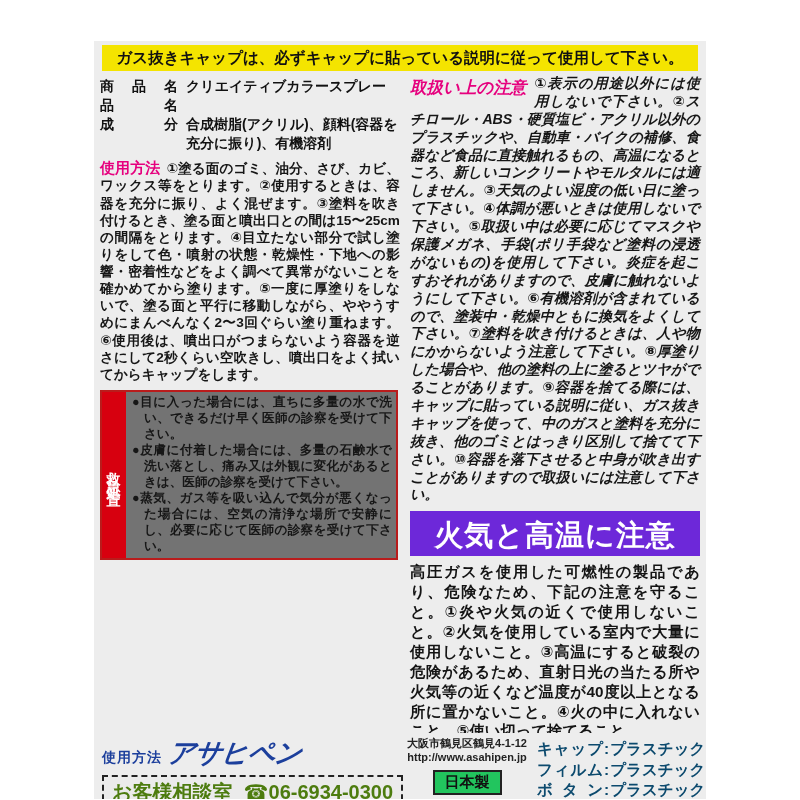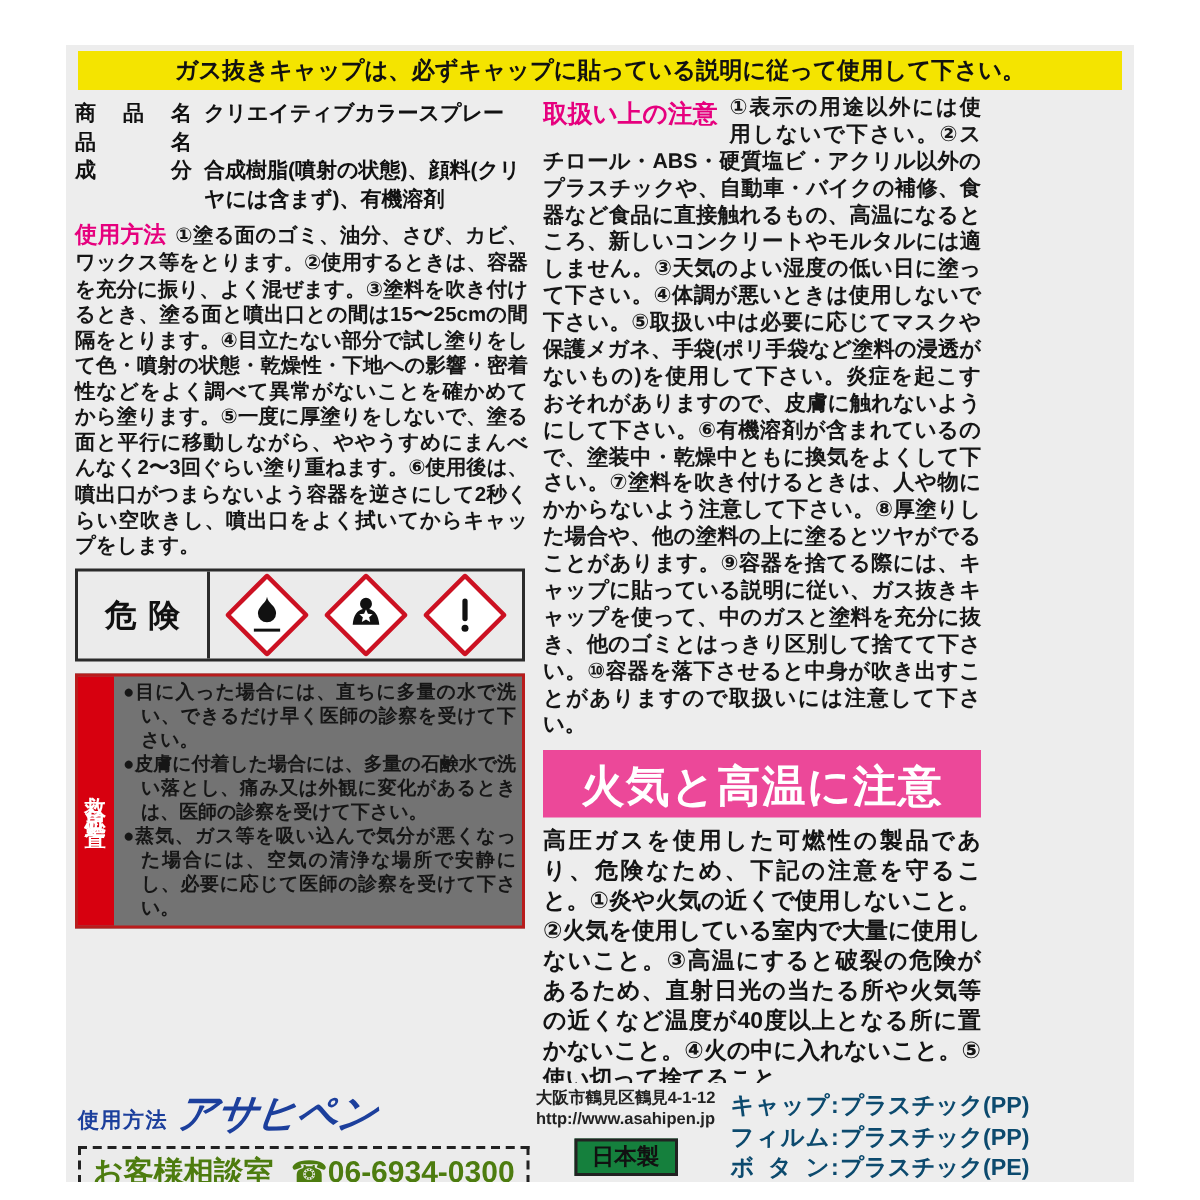--- a/index.html
+++ b/index.html
@@ -1,20 +1,20 @@
 <!DOCTYPE html>
 <html><head>
 <meta charset="utf-8">
 <style>
   * { margin:0; padding:0; box-sizing:border-box; }
   html,body { width:800px; background:#ffffff; font-family:"Liberation Sans","DejaVu Sans",sans-serif; }
   body { height:800px; overflow:hidden; }
 
   .label {
-    position:relative; width:712px; height:758px; margin:30px auto 0 auto;
+    position:relative; width:612px; height:758px; margin:41px auto 0 auto;
     background:#ededed; color:#111; overflow:hidden;
     font-weight:bold;
   }
 
   
   .gas-banner {
     margin:4px 8px 2px 8px; background:#f4e400; color:#111;
     text-align:center; font-size:15.5px; font-weight:bold;
     padding:3px 0 2px 0; letter-spacing:0px;
   }
@@ -59,21 +59,21 @@
     width:24px; background:#d7000f; color:#fff; flex:none;
     writing-mode:vertical-rl; text-orientation:upright;
     display:flex; align-items:center; justify-content:center;
     font-size:14px; letter-spacing:7px; padding:6px 0;
   }
   .firstaid-body { padding:3px 4px 3px 6px; }
   .firstaid-body p { font-size:12.6px; line-height:1.27; text-align:justify; text-indent:-0.95em; padding-left:0.95em; color:#161616; }
 
   
   .fire-banner {
-    background:#ec4899; color:#fff; text-align:center;
+    background:#6d28d9; color:#fff; text-align:center;
     font-size:29px; font-weight:bold; letter-spacing:1px;
     padding:5px 0 0 0; margin:6px 0 6px 0; white-space:nowrap;
   }
   .fire-txt { font-size:15.3px; line-height:1.3; text-align:justify; color:#141414; }
 
   
   .footer { display:flex; padding:4px 8px 0 8px; gap:6px; }
   .f-left { width:295px; flex:none; }
   .brand-row { display:flex; align-items:flex-end; gap:6px; height:34px; }
   .corp { color:#1c3f9c; font-size:14px; letter-spacing:1px; padding-bottom:4px; }
@@ -82,21 +82,21 @@
     transform:skewX(-8deg); letter-spacing:-1px; white-space:nowrap;
   }
   .support-box {
     border:2px dashed #222; margin-top:4px; padding:2px 8px;
     font-size:20px; display:inline-block; white-space:nowrap; color:#4d7c0f; background:#ebebeb;
   }
   .f-mid { width:128px; flex:none; text-align:center; }
   .addr, .url { font-size:11px; font-weight:bold; text-align:center; color:#222; line-height:1.25; }
   .madein-box {
     display:inline-block; border:2px solid #222; padding:1px 10px;
-    font-size:15px; margin-top:5px; background:#15803d; color:#111;
+    font-size:15px; margin-top:5px; background:#22c55e; color:#111;
   }
   .lot-code { font-size:13.5px; margin-top:2px; text-align:center; color:#222; }
   .f-right { flex:1; padding-top:2px; }
   .mat-row { display:flex; font-size:15.5px; line-height:1.33; color:#0c4a6e; white-space:nowrap; }
   .mat-label { width:66px; flex:none; text-align:justify; text-align-last:justify; }
   .mat-colon { padding:0 1px; }
 </style>
 </head>
 <body>
 
@@ -111,67 +111,44 @@
       <div class="pinfo">
         <div class="pinfo-row">
           <span class="pinfo-label">商品名</span>
           <span class="pinfo-val">クリエイティブカラースプレー</span>
         </div>
         <div class="pinfo-row">
           <span class="pinfo-label">品名</span>
         </div>
         <div class="pinfo-row">
           <span class="pinfo-label">成分</span>
-          <span class="pinfo-val">合成樹脂(噴射の状態)、顔料(クリヤには含まず)、有機溶剤</span>
+          <span class="pinfo-val">合成樹脂(アクリル)、顔料(容器を充分に振り)、有機溶剤</span>
         </div>
       </div>
 
       <div class="sec body-txt">
         <span class="sec-head">使用方法</span><span>①塗る面のゴミ、油分、さび、カビ、ワックス等をとります。②使用するときは、容器を充分に振り、よく混ぜます。③塗料を吹き付けるとき、塗る面と噴出口との間は15〜25cmの間隔をとります。④目立たない部分で試し塗りをして色・噴射の状態・乾燥性・下地への影響・密着性などをよく調べて異常がないことを確かめてから塗ります。⑤一度に厚塗りをしないで、塗る面と平行に移動しながら、ややうすめにまんべんなく2〜3回ぐらい塗り重ねます。⑥使用後は、噴出口がつまらないよう容器を逆さにして2秒くらい空吹きし、噴出口をよく拭いてからキャップをします。</span>
       </div>
 
 
-      <div class="hazard-box">
-        <div class="hazard-label">危険</div>
-        <div class="hazard-picts">
-          <div class="ghs">
-            <svg viewBox="0 0 24 24">
-              <path fill="#111" d="M12 1.5c.5 2.6 2.2 3.7 3.4 5.2 1.1 1.4 1.8 2.7 1.8 4.3a5.2 5.2 0 0 1-10.4 0c0-2 1.1-3.2 2.1-4.5 1-1.3 2.7-2.4 3.1-5zm.1 5.5c.6 1.5 2.2 2.3 2.2 4.1a2.3 2.3 0 0 1-4.6 0c0-1.7 1.7-2.6 2.4-4.1z"></path>
-              <rect fill="#111" x="4.5" y="19.8" width="15" height="1.7"></rect>
-            </svg>
-          </div>
-          <div class="ghs">
-            <svg viewBox="0 0 24 24">
-              <path fill="#111" d="M12 2.2a3.4 3.4 0 0 1 3.4 3.4c0 1.3-.7 2.4-1.6 3 3.2.9 5.3 3.3 5.8 8.9H4.4c.5-5.6 2.6-8 5.8-8.9-.9-.6-1.6-1.7-1.6-3A3.4 3.4 0 0 1 12 2.2z"></path>
-              <path fill="#fff" d="M12 8.8l1.1 2.5 2.7.2-2 1.8.6 2.7-2.4-1.4-2.4 1.4.6-2.7-2-1.8 2.7-.2z"></path>
-            </svg>
-          </div>
-          <div class="ghs">
-            <svg viewBox="0 0 24 24">
-              <rect fill="#111" x="10.5" y="2.5" width="3" height="13" rx="1.5"></rect>
-              <circle fill="#111" cx="12" cy="19.5" r="2"></circle>
-            </svg>
-          </div>
-        </div>
-      </div>
 
       <div class="firstaid-box">
         <div class="firstaid-side">救急処置</div>
         <div class="firstaid-body">
           <p>●目に入った場合には、直ちに多量の水で洗い、できるだけ早く医師の診察を受けて下さい。</p>
           <p>●皮膚に付着した場合には、多量の石鹸水で洗い落とし、痛み又は外観に変化があるときは、医師の診察を受けて下さい。</p>
           <p>●蒸気、ガス等を吸い込んで気分が悪くなった場合には、空気の清浄な場所で安静にし、必要に応じて医師の診察を受けて下さい。</p>
         </div>
       </div>
 
     </div>
 
     <div class="col-right">
 
-      <div class="sec body-txt" style="font-size:14.2px;">
+      <div class="sec body-txt" style="font-size:14.2px;font-style:italic;">
         <span class="sec-head fl" style="font-size:16.5px; padding-top:2px;">取扱い上の注意</span><span>①表示の用途以外には使用しないで下さい。②スチロール・ABS・硬質塩ビ・アクリル以外のプラスチックや、自動車・バイクの補修、食器など食品に直接触れるもの、高温になるところ、新しいコンクリートやモルタルには適しません。③天気のよい湿度の低い日に塗って下さい。④体調が悪いときは使用しないで下さい。⑤取扱い中は必要に応じてマスクや保護メガネ、手袋(ポリ手袋など塗料の浸透がないもの)を使用して下さい。炎症を起こすおそれがありますので、皮膚に触れないようにして下さい。⑥有機溶剤が含まれているので、塗装中・乾燥中ともに換気をよくして下さい。⑦塗料を吹き付けるときは、人や物にかからないよう注意して下さい。⑧厚塗りした場合や、他の塗料の上に塗るとツヤがでることがあります。⑨容器を捨てる際には、キャップに貼っている説明に従い、ガス抜きキャップを使って、中のガスと塗料を充分に抜き、他のゴミとはっきり区別して捨てて下さい。⑩容器を落下させると中身が吹き出すことがありますので取扱いには注意して下さい。</span>
       </div>
 
       <div class="fire-banner">火気と高温に注意</div>
 
       <div class="fire-txt">高圧ガスを使用した可燃性の製品であり、危険なため、下記の注意を守ること。①炎や火気の近くで使用しないこと。②火気を使用している室内で大量に使用しないこと。③高温にすると破裂の危険があるため、直射日光の当たる所や火気等の近くなど温度が40度以上となる所に置かないこと。④火の中に入れないこと。⑤使い切って捨てること。</div>
 
     </div>
   </div>
 

